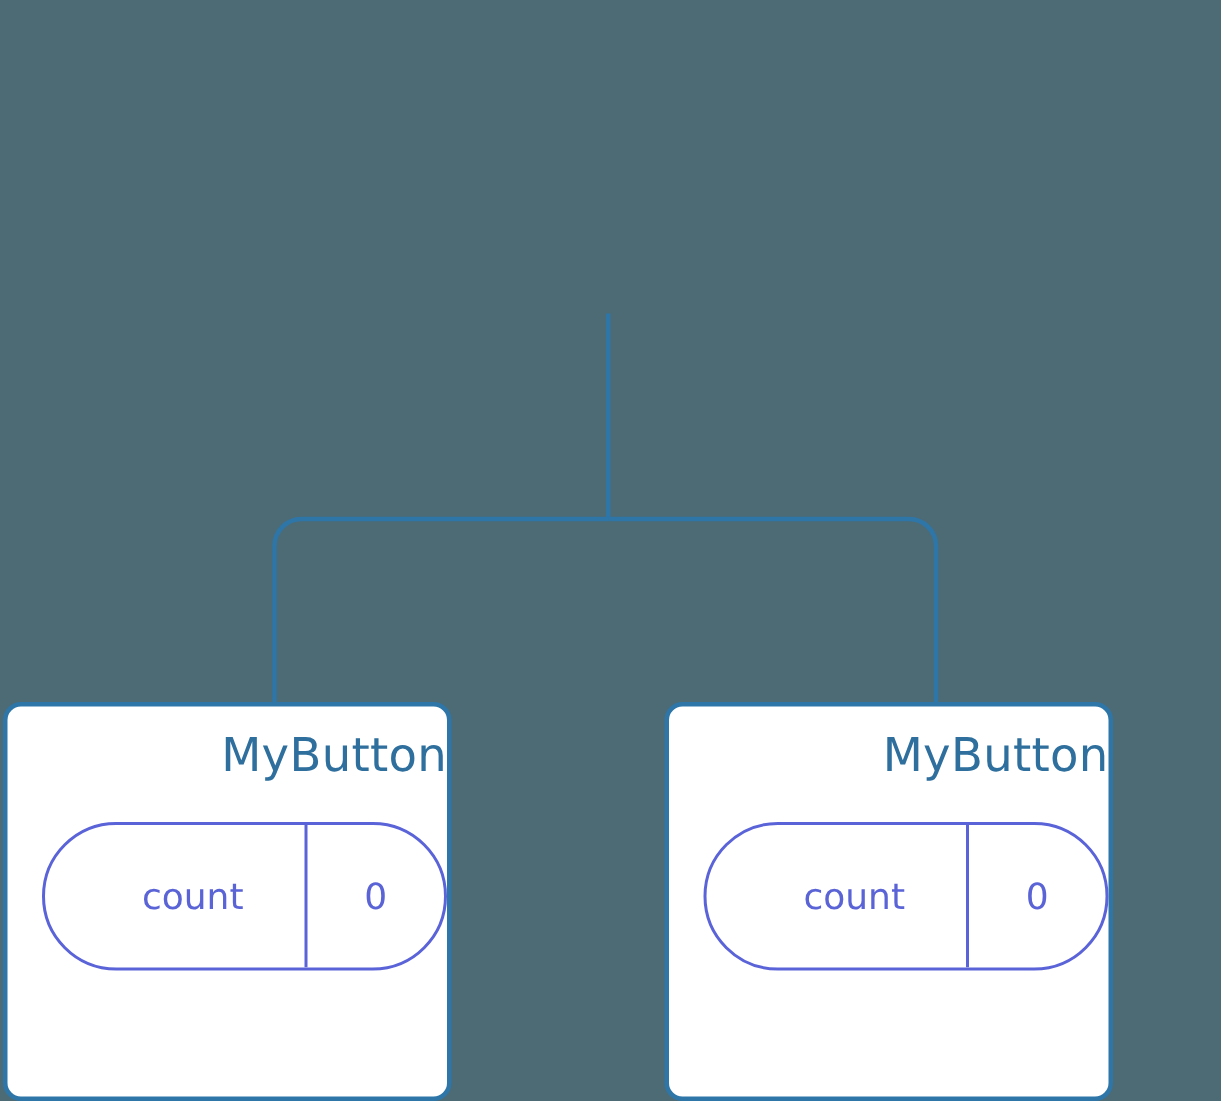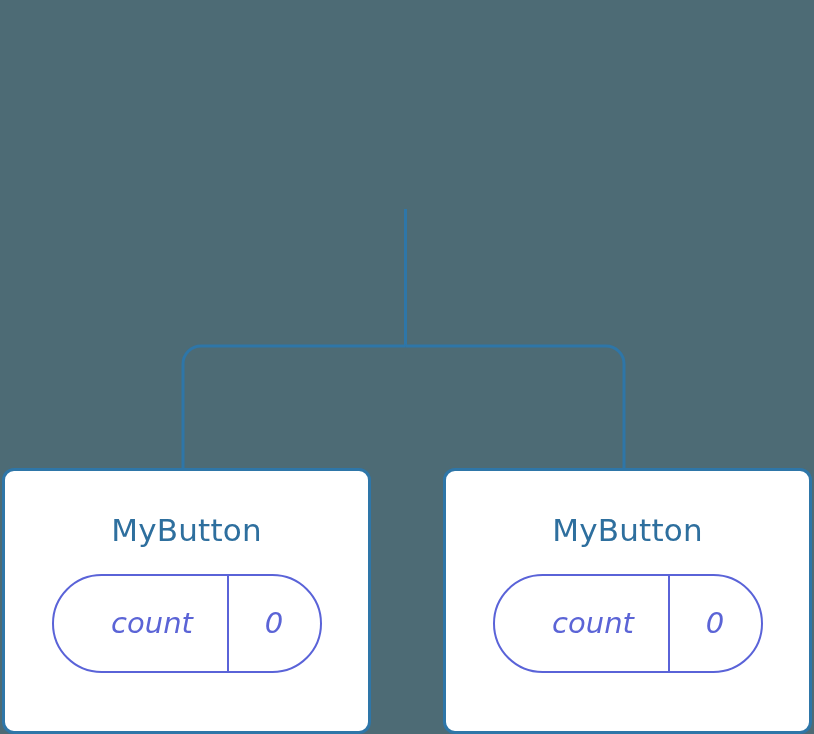--- a/index.html
+++ b/index.html
@@ -51,24 +51,25 @@
     left: 220px;
     top: 2px;
     width: 372px;
     height: 207px;
     justify-content: center;
   }
 
   
   .node-child {
     top: 468px;
-    width: 369px;
+    width: 299px;
     height: 266px;
     justify-content: flex-start;
-    padding-top: 44px;
+    padding-top: 18px;
+    align-items: flex-end;
   }
   .node-child-left  { left: 2px; }
   .node-child-right { left: 443px; }
 
   .node-title {
     color: #2e6f9e;
     line-height: 1;
     white-space: nowrap;
     letter-spacing: 0.2px;
   }
@@ -86,24 +87,23 @@
     border-radius: 52px;
     background: #ffffff;
     overflow: hidden;
   }
   .pill-key,
   .pill-val {
     display: flex;
     align-items: center;
     justify-content: center;
     color: #5b64d6;
-    font-size: 29px;
+    font-size: 24px;
     line-height: 1;
     box-sizing: border-box;
-    font-style: italic;
   }
   .pill-key {
     width: 173px;
     padding-left: 24px;
   }
   .pill-val {
     width: 93px;
     border-left: 2px solid #5a63d8;
   }
 </style>

